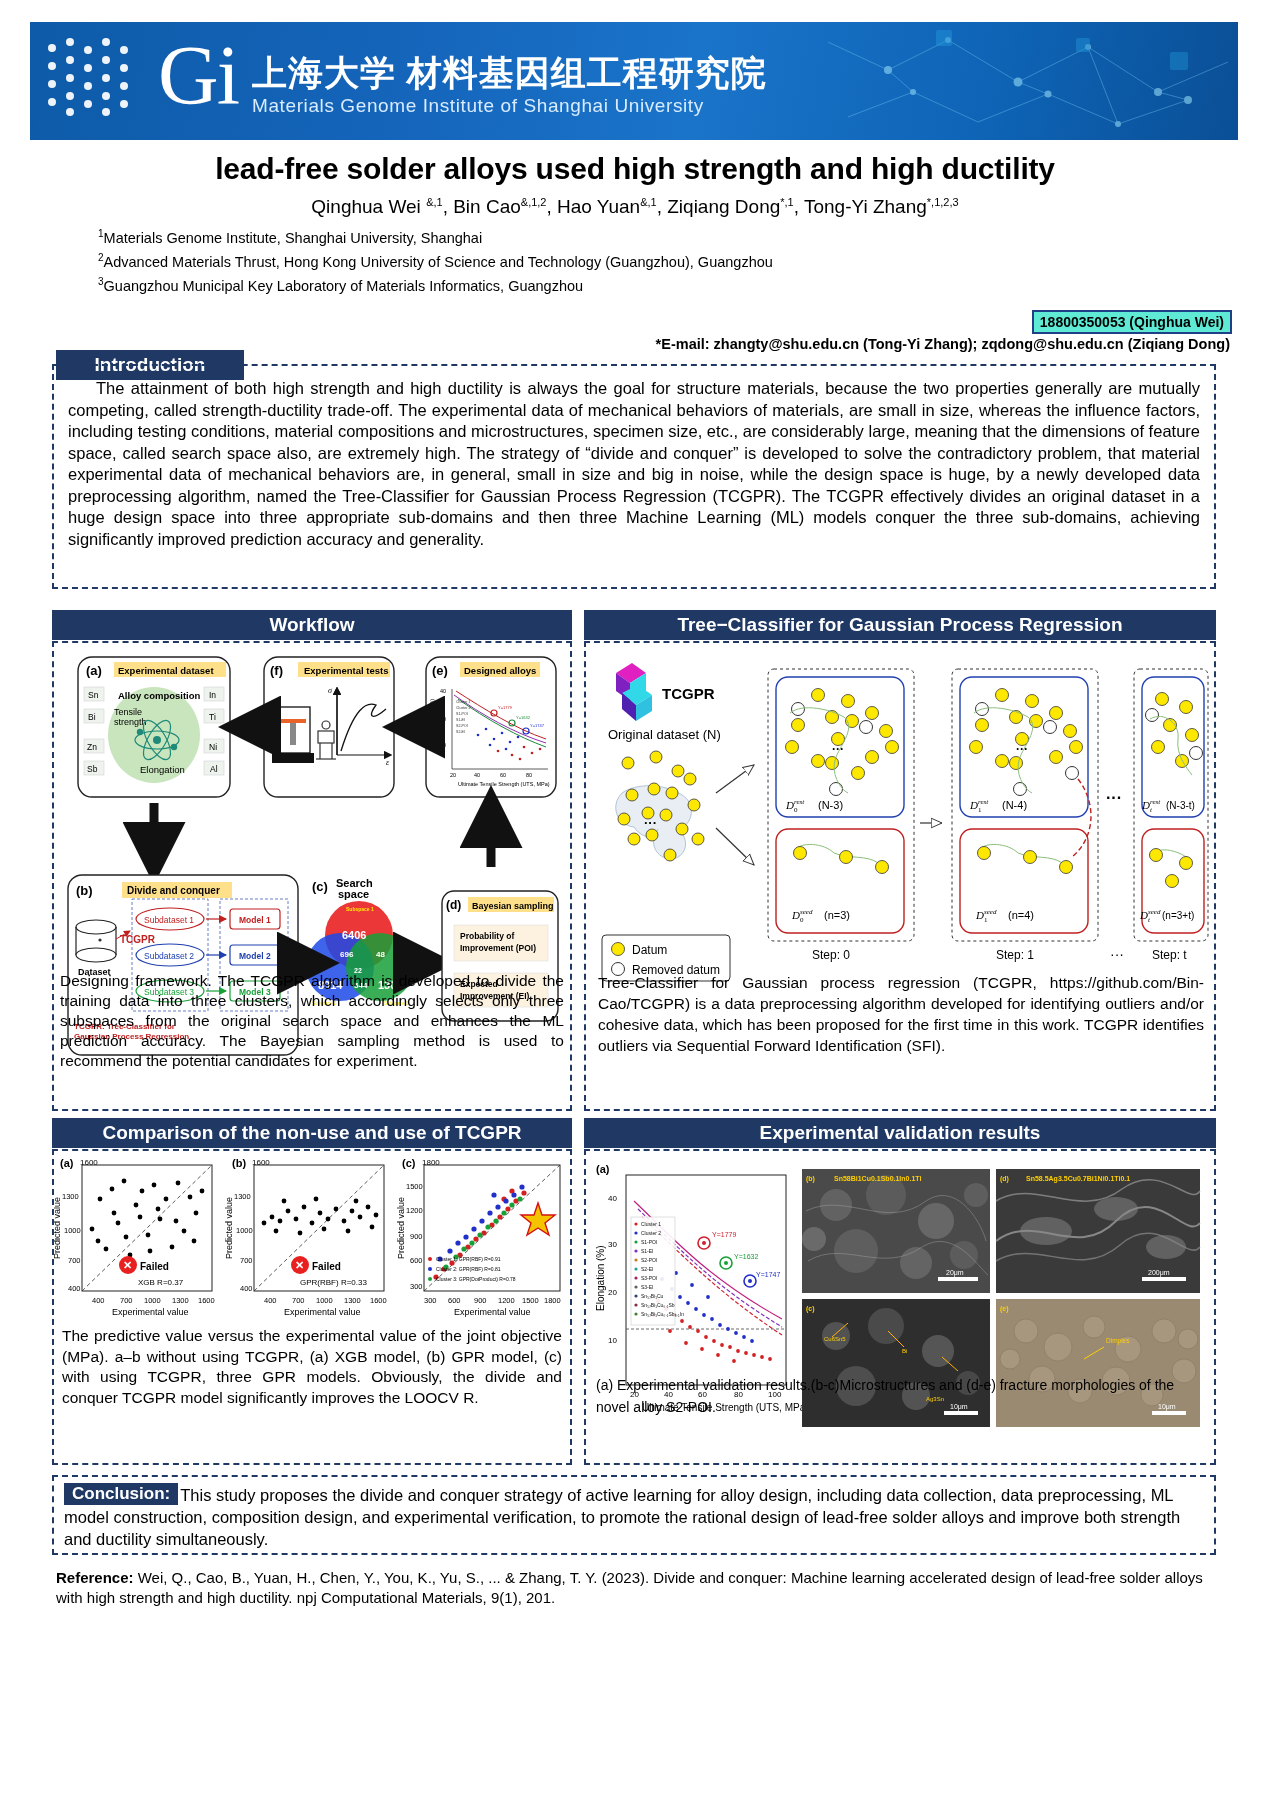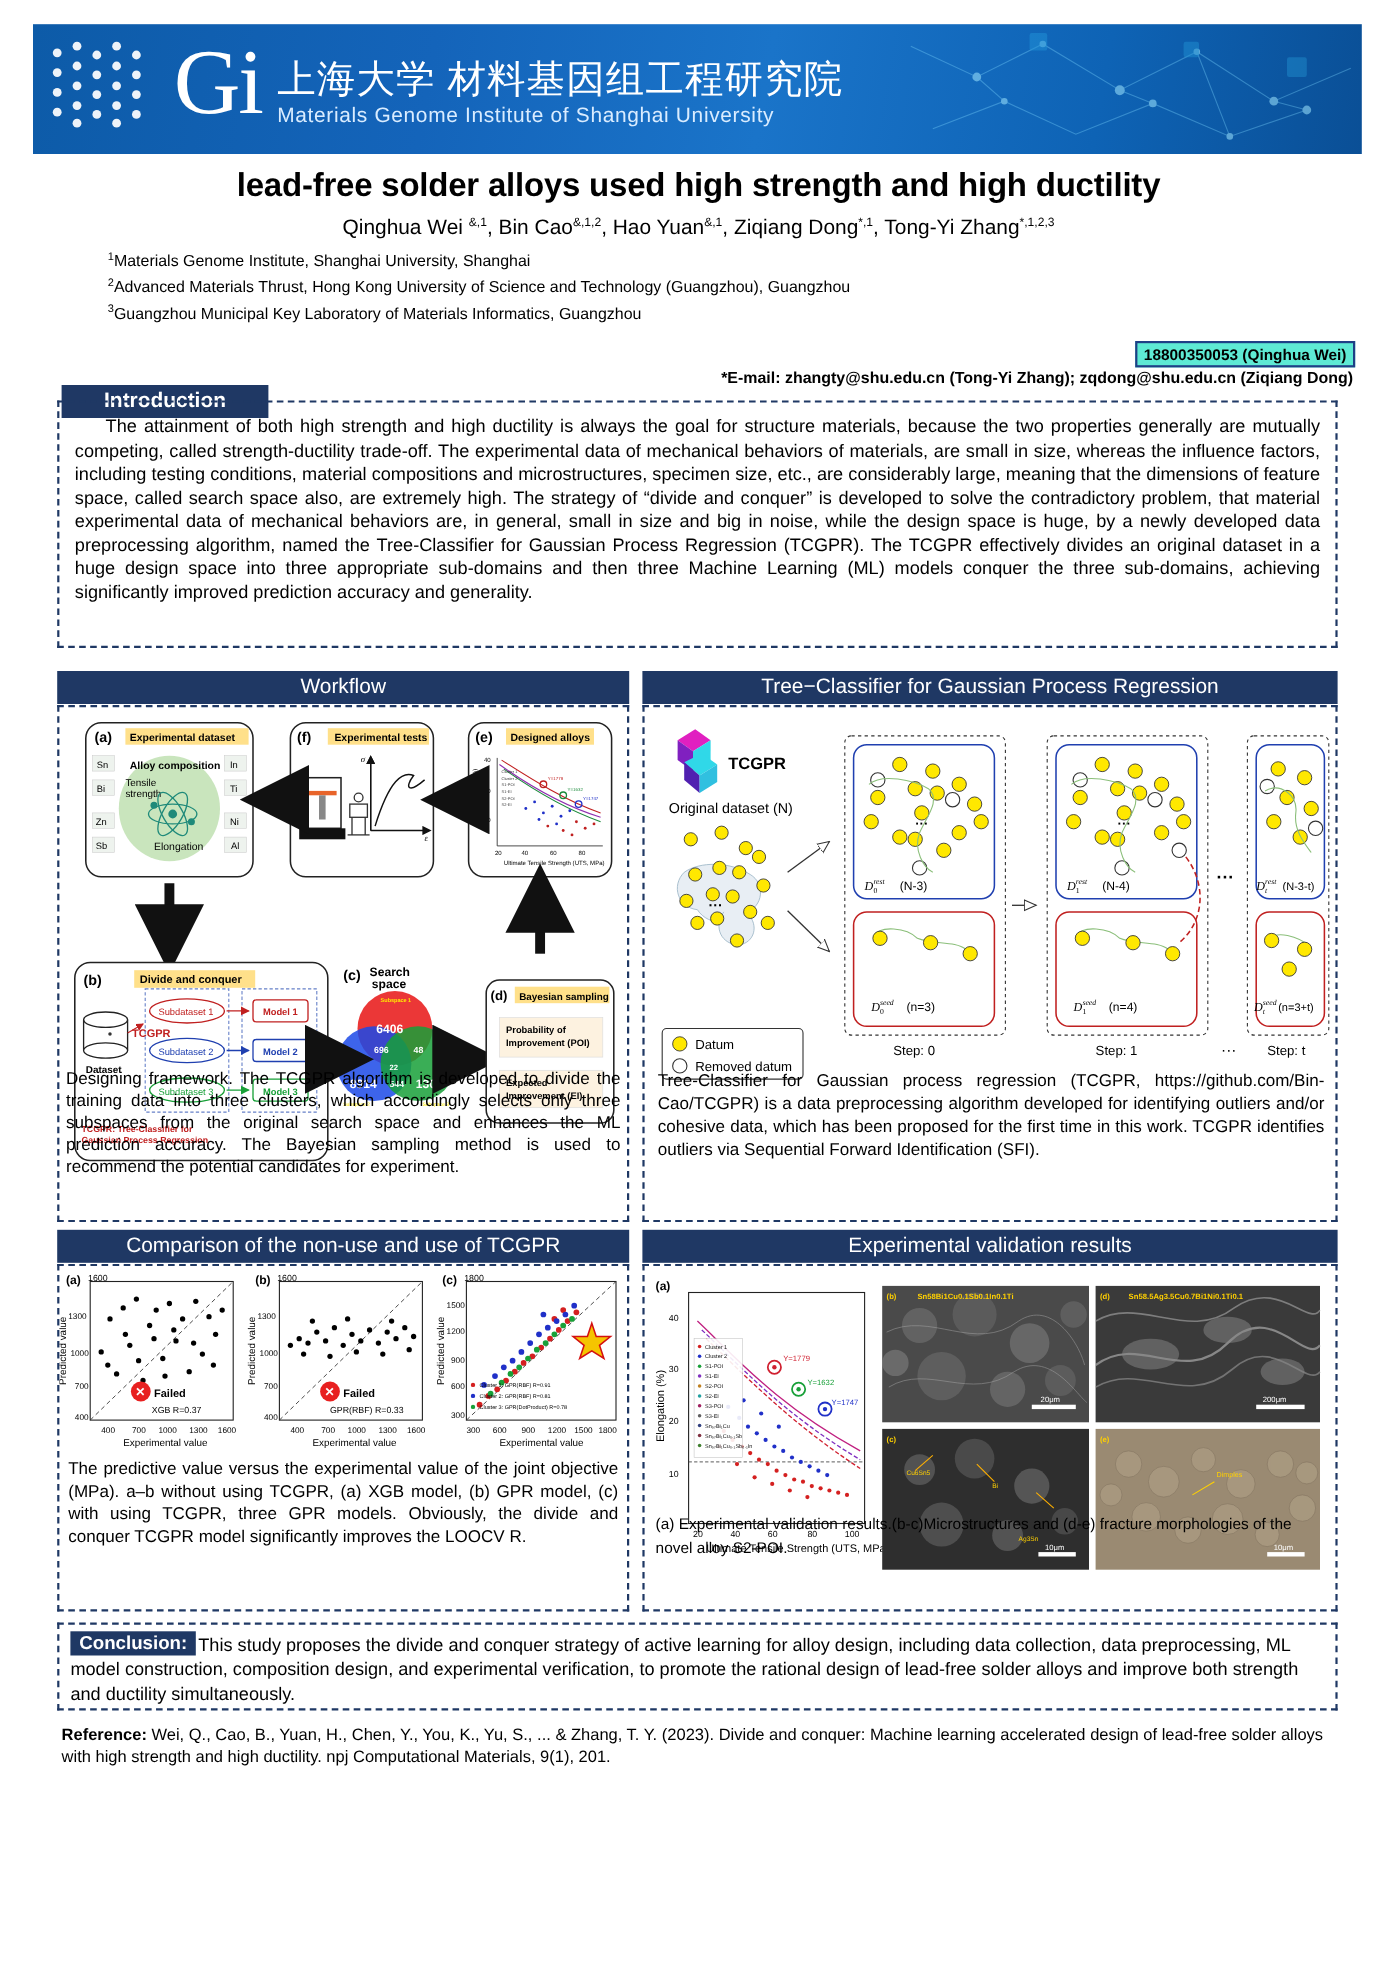--- a/index.html
+++ b/index.html
@@ -18,21 +18,21 @@
     overflow: hidden;
   }
   .banner .netdots { position:absolute; right:0; top:0; width:420px; height:118px; opacity:.55; }
   .logo-wrap { position:absolute; left:14px; top:12px; display:flex; align-items:center; }
   .dotmatrix { width:110px; height:88px; position:relative; }
   .dotmatrix i { position:absolute; width:8px; height:8px; border-radius:50%; background:#fff; opacity:.93;}
   .gi {
     font-family:"Liberation Serif", serif; font-size:84px; color:#fff; line-height:72px;
     font-weight:400; letter-spacing:-2px; position:relative; margin-left:4px; margin-top:-4px;
   }
-  .cn-name { color:#fff; font-size:35px; font-weight:normal; line-height:40px; margin-left:14px; margin-top:14px;
+  .cn-name { color:#fff; font-size:35px; font-weight:bold; line-height:40px; margin-left:14px; margin-top:14px;
              font-family:"Liberation Sans", sans-serif; letter-spacing:1px;}
   .en-name { color:#d9ecff; font-size:19px; letter-spacing:.6px; margin-left:14px; margin-top:2px;}
   .namecol { display:flex; flex-direction:column; justify-content:center; }
   .forum-box {
     position:absolute; right:12px; top:10px; width:340px; height:98px;
     background:rgba(10,70,140,.55); border:1px solid rgba(255,255,255,.35);
     display:flex; flex-direction:column; align-items:center; justify-content:center; gap:2px;
   }
   .forum-cn { color:#fff; font-size:22px; font-weight:bold; letter-spacing:.5px;}
   .forum-en { color:#eaf4ff; font-size:15px; letter-spacing:.2px;}
@@ -48,21 +48,21 @@
   .affil sup { font-size:10px; }
 
   
   .phone-box {
     position:absolute; right:36px; top:310px; border:2px solid #1f3f86; padding:2px 6px;
     font-size:14px; font-weight:bold; background:#5eead4;
   }
 
   
   .sec-head {
-    background:#1f3864; color:#fff; font-weight:normal; text-align:center;
+    background:#1f3864; color:#fff; font-weight:bold; text-align:center;
     font-size:19px; line-height:26px; padding:2px 0;
   }
 
   .intro-head { position:absolute; left:56px; top:330px; width:188px; height:30px;
                 background:#1f3864; color:#fff; font-weight:bold; font-size:19px;
                 display:flex; align-items:center; justify-content:center;margin-top:20px;}
   .email-line { position:absolute; left:270px; top:336px; width:960px; text-align:right;
                 font-size:14.5px; font-weight:bold;}
   .intro-body { position:absolute; left:52px; top:364px; width:1164px; height:225px;
                 border:2px dashed #1f3864; padding:12px 14px 6px 14px;

